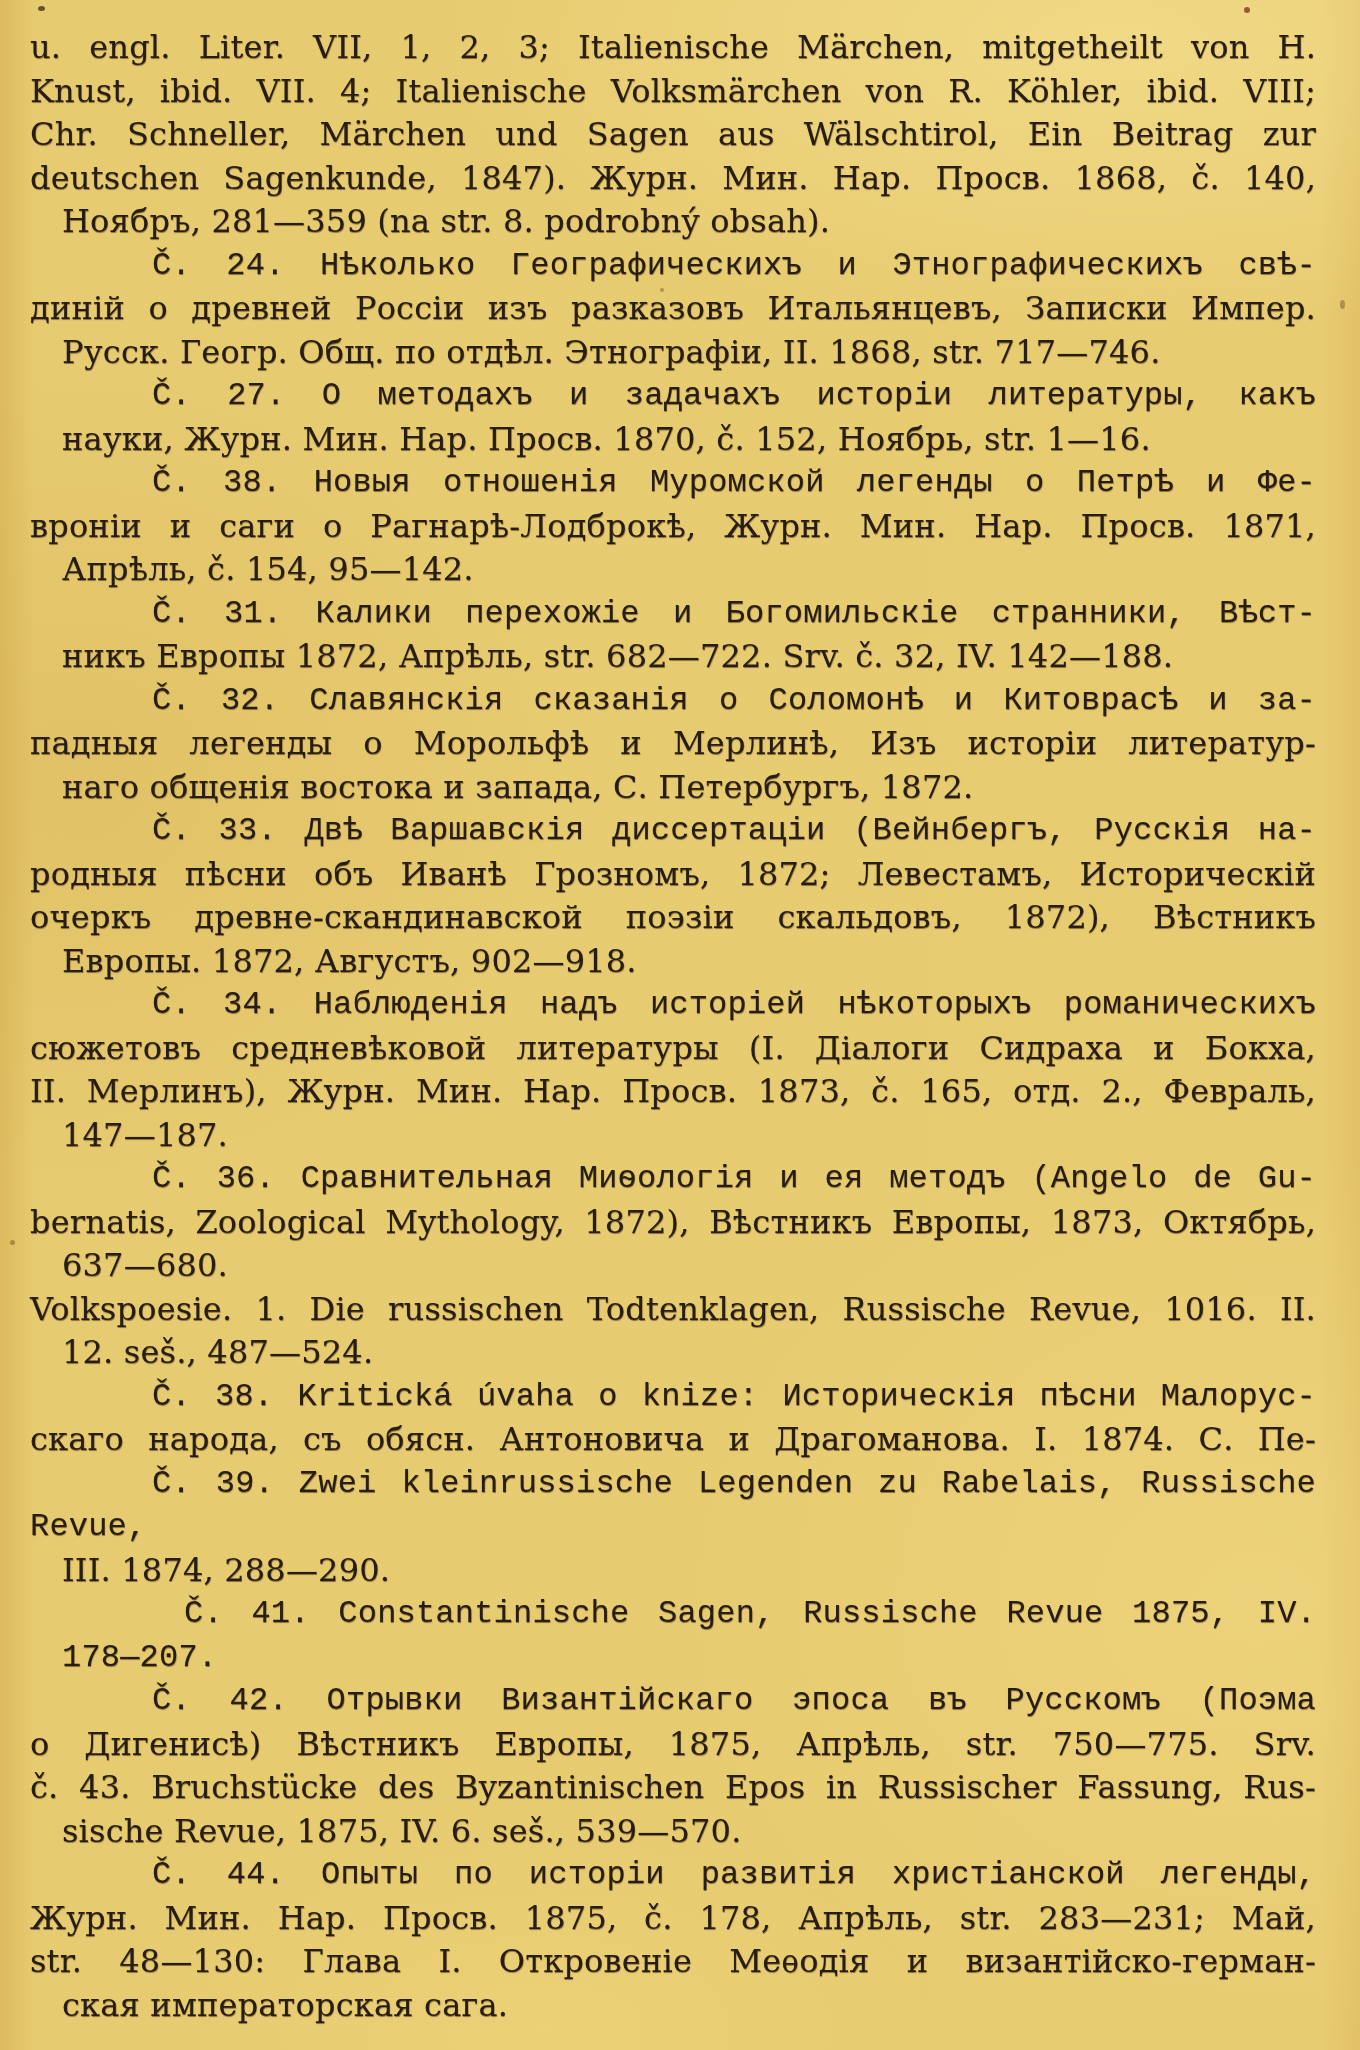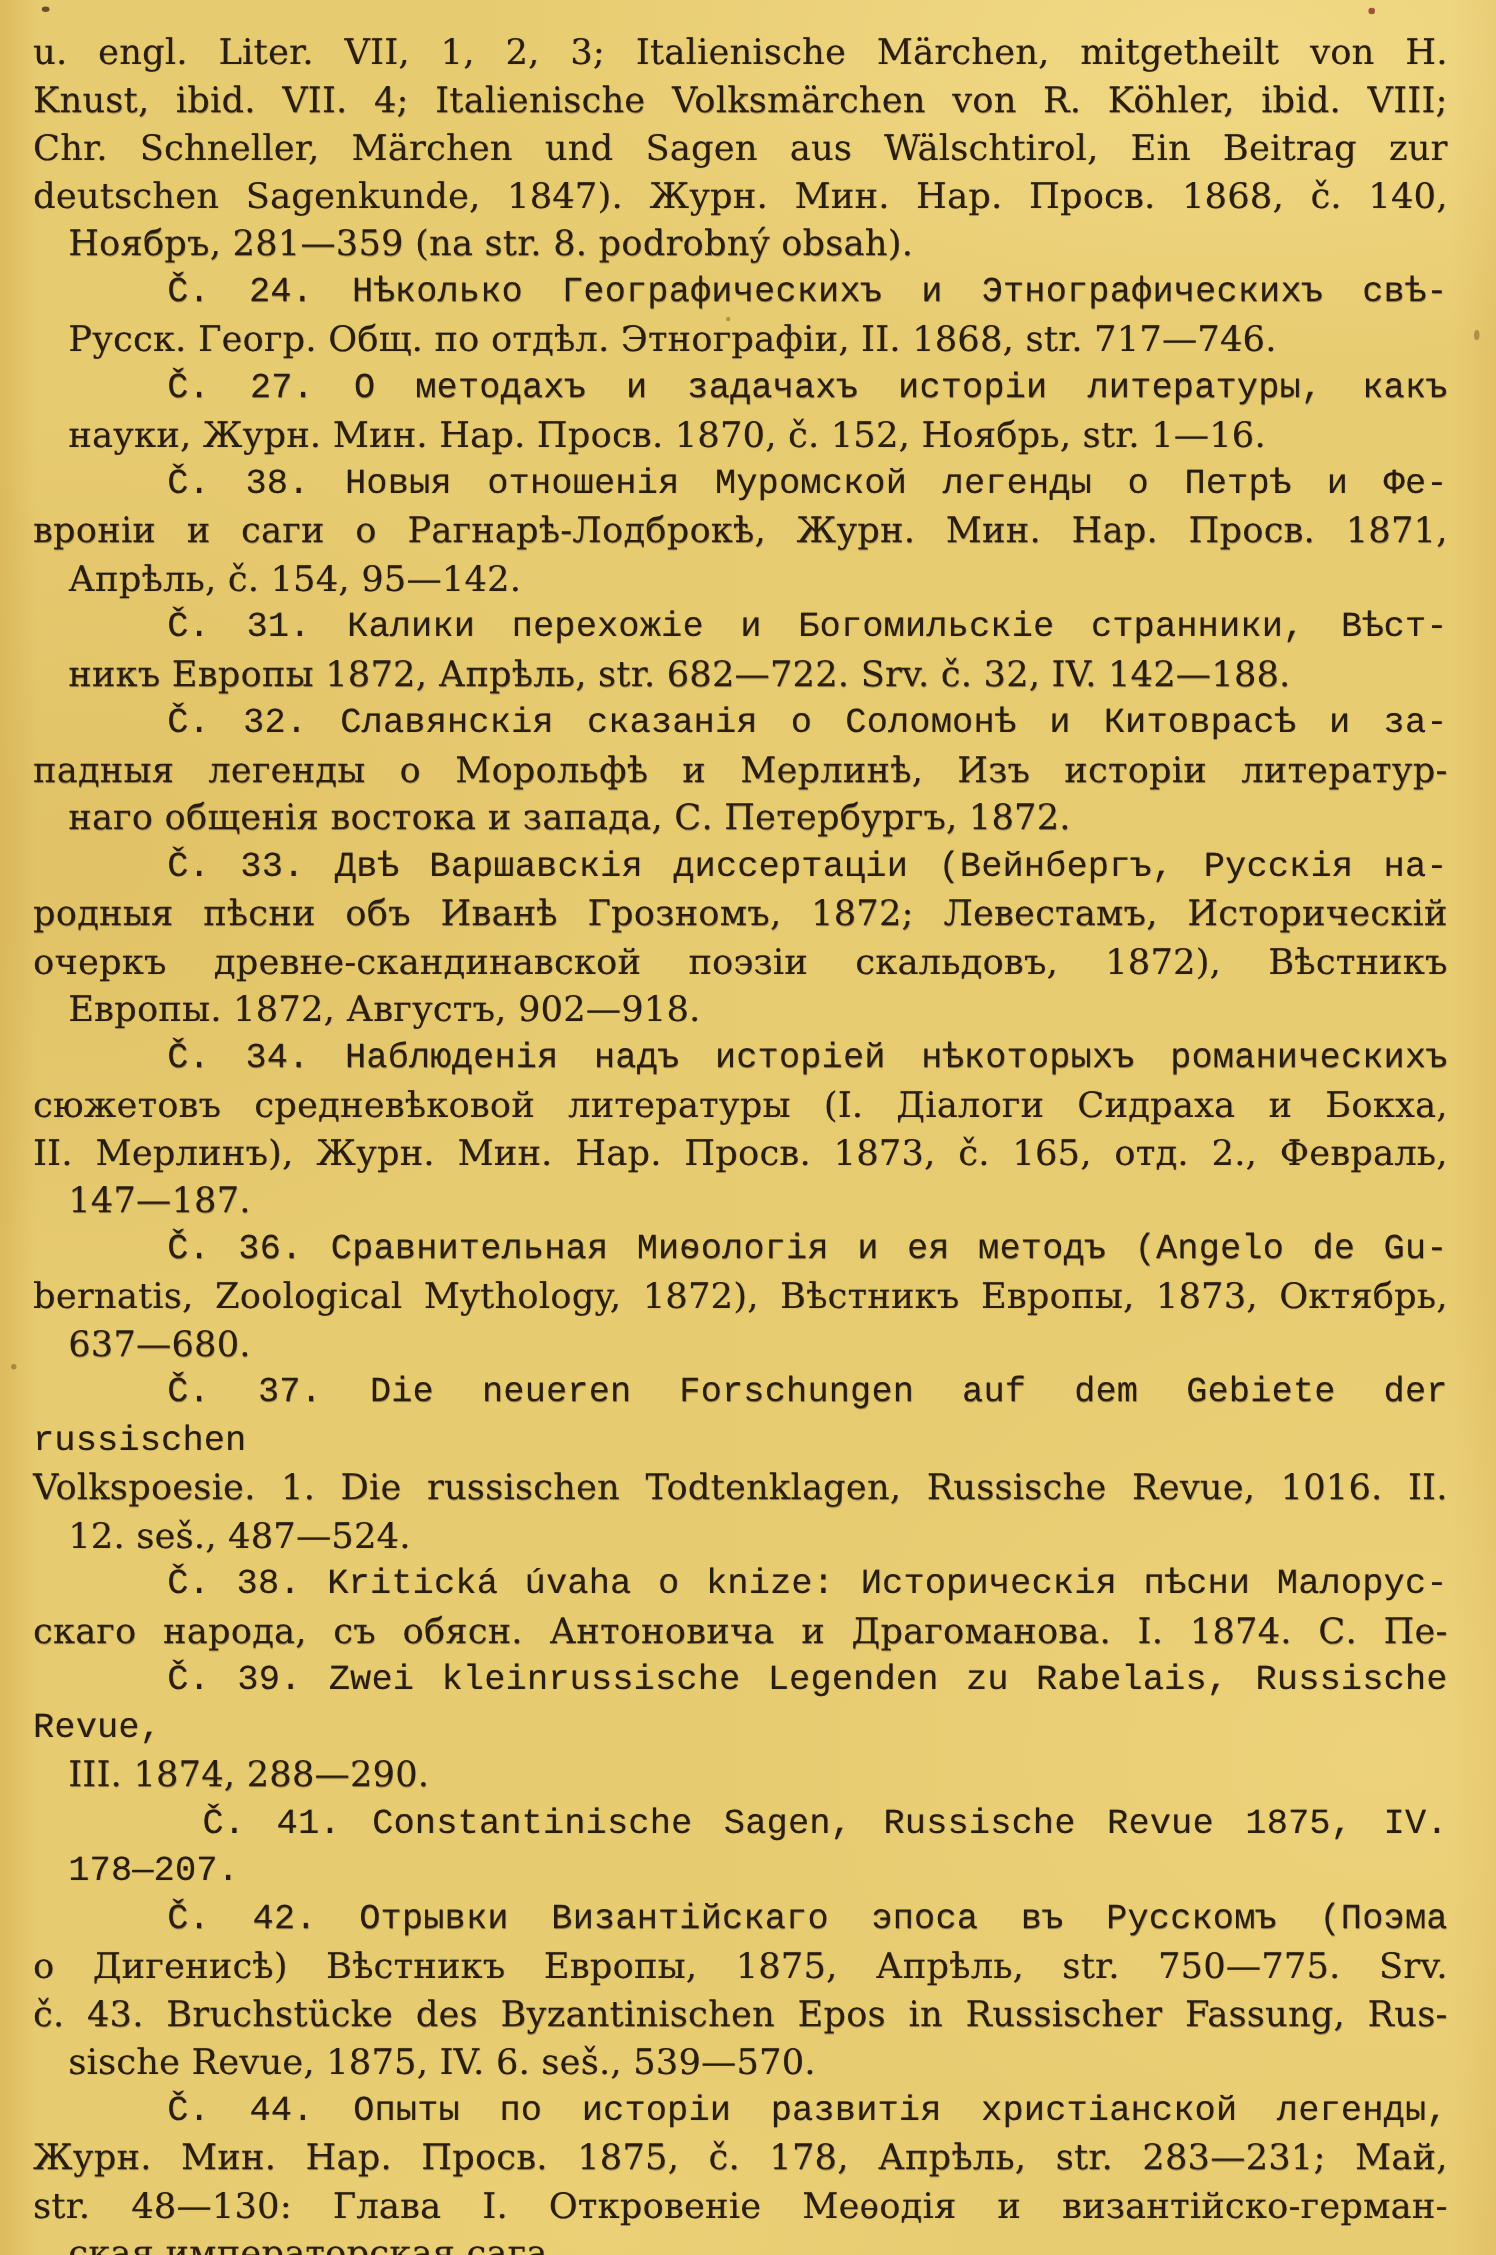--- a/index.html
+++ b/index.html
@@ -63,20 +63,21 @@
   <div class="text-block" id="text-block">
       <div class="para">
         <div class="line">u. engl. Liter. VII, 1, 2, 3; Italienische Märchen, mitgetheilt von H.</div>
         <div class="line">Knust, ibid. VII. 4; Italienische Volksmärchen von R. Köhler, ibid. VIII;</div>
         <div class="line">Chr. Schneller, Märchen und Sagen aus Wälschtirol, Ein Beitrag zur</div>
         <div class="line">deutschen Sagenkunde, 1847). Журн. Мин. Нар. Просв. 1868, č. 140,</div>
         <div class="line last">Ноябръ, 281—359 (na str. 8. podrobný obsah).</div>
       </div>
       <div class="para">
         <div class="line indent">Č. 24. Нѣколько Географическихъ и Этнографическихъ свѣ-</div>
+        <div class="line">диній о древней Россіи изъ разказовъ Итальянцевъ, Записки Импер.</div>
         <div class="line last">Русск. Геогр. Общ. по отдѣл. Этнографіи, II. 1868, str. 717—746.</div>
       </div>
       <div class="para">
         <div class="line indent">Č. 27. О методахъ и задачахъ исторіи литературы, какъ</div>
         <div class="line last">науки, Журн. Мин. Нар. Просв. 1870, č. 152, Ноябрь, str. 1—16.</div>
       </div>
       <div class="para">
         <div class="line indent">Č. 38. Новыя отношенія Муромской легенды о Петрѣ и Фе-</div>
         <div class="line">вроніи и саги о Рагнарѣ-Лодброкѣ, Журн. Мин. Нар. Просв. 1871,</div>
         <div class="line last">Апрѣль, č. 154, 95—142.</div>
@@ -101,21 +102,20 @@
         <div class="line">сюжетовъ средневѣковой литературы (I. Діалоги Сидраха и Бокха,</div>
         <div class="line">II. Мерлинъ), Журн. Мин. Нар. Просв. 1873, č. 165, отд. 2., Февраль,</div>
         <div class="line last">147—187.</div>
       </div>
       <div class="para">
         <div class="line indent">Č. 36. Сравнительная Миѳологія и ея методъ (Angelo de Gu-</div>
         <div class="line">bernatis, Zoological Mythology, 1872), Вѣстникъ Европы, 1873, Октябрь,</div>
         <div class="line last">637—680.</div>
       </div>
       <div class="para">
-        <div class="line indent">Č. 37. Die neueren Forschungen auf dem Gebiete der russischen</div>
         <div class="line">Volkspoesie. 1. Die russischen Todtenklagen, Russische Revue, 1016. II.</div>
         <div class="line last">12. seš., 487—524.</div>
       </div>
       <div class="para">
         <div class="line indent">Č. 38. Kritická úvaha o knize: Историческія пѣсни Малорус-</div>
         <div class="line">скаго народа, съ обясн. Антоновича и Драгоманова. I. 1874. С. Пе-</div>
       </div>
       <div class="para">
         <div class="line indent">Č. 39. Zwei kleinrussische Legenden zu Rabelais, Russische Revue,</div>
         <div class="line last">III. 1874, 288—290.</div>

